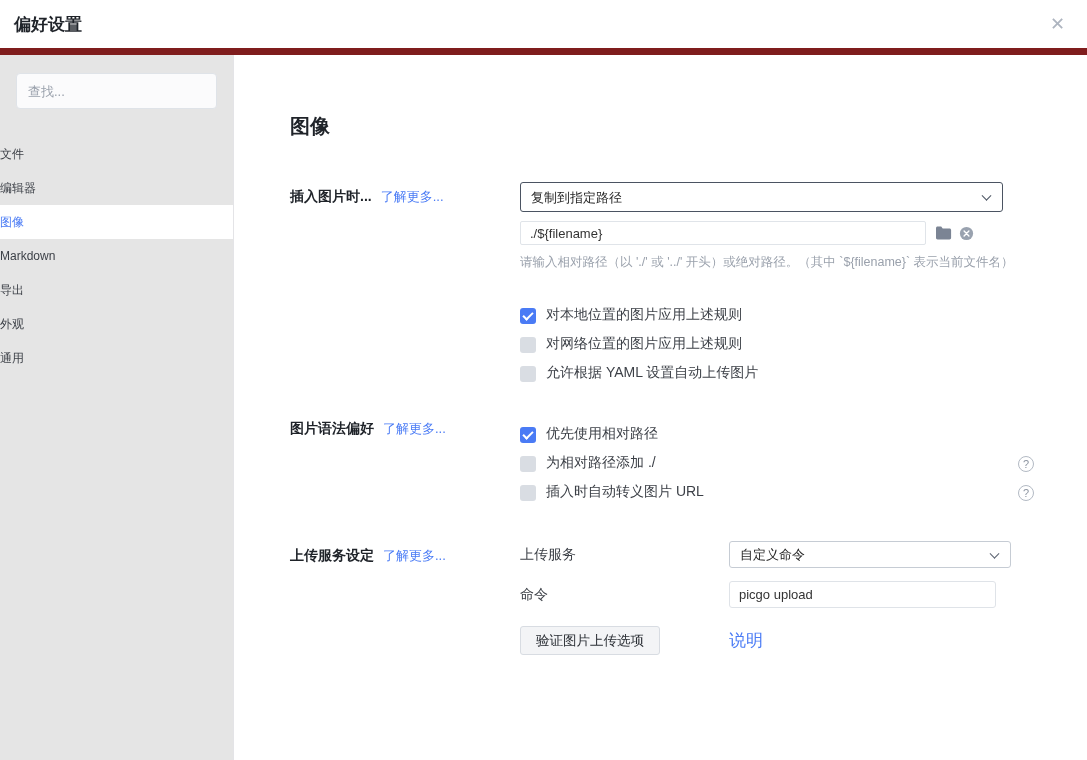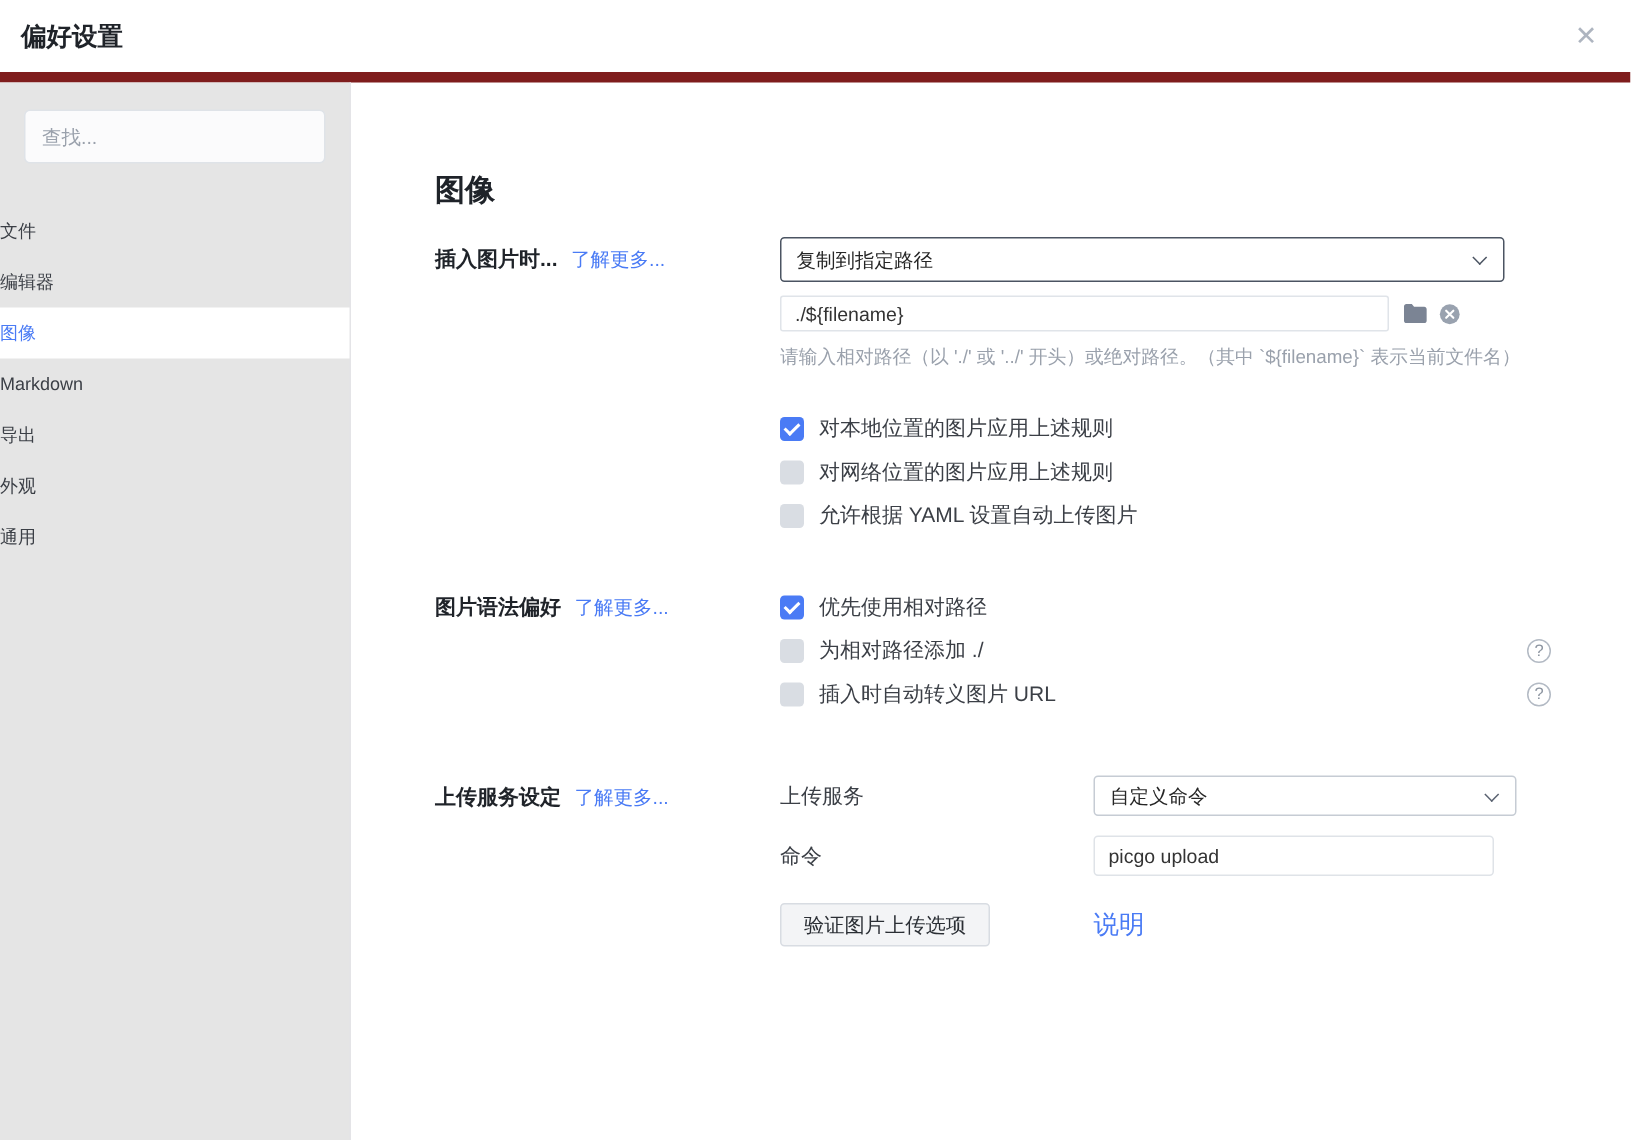--- a/index.html
+++ b/index.html
@@ -41,21 +41,21 @@
     height:34px; line-height:34px; font-size:12px;
     color:#3b3f46; cursor:pointer;
   }
   .nav-item.active { background:#fff; color:#4a7bf5; }
 
   
   .main { flex:1; padding-left:56px; padding-right:40px; overflow:hidden; }
   .page-title { font-size:20px; font-weight:bold; color:#1f2329; margin-top:58px; }
 
   .section { display:flex; }
-  .section-1 { margin-top:18px; }
+  .section-1 { margin-top:42px; }
   .section-2 { margin-top:32px; }
   .section-3 { margin-top:40px; }
   .section-label { width:230px; flex-shrink:0; padding-top:6px; font-size:14px; white-space:nowrap; }
   .section-label b { color:#1f2329; font-weight:bold; }
   .learn-more { color:#4a7bf5; font-size:13px; margin-left:9px; cursor:pointer; text-decoration:none; }
   .section-content { flex:1; min-width:0; }
 
   
   .select-wrap { position:relative; background:#fff; border-radius:3px; }
   .select-wrap.primary { width:483px; height:30px; border:1px solid #4b5462; }
@@ -80,21 +80,21 @@
     background:#fff;
   }
   .icon-btn { display:inline-flex; align-items:center; cursor:pointer; }
   .folder-btn { margin-left:9px; }
   .clear-btn { margin-left:7px; }
 
   .hint { margin-top:9px; font-size:12.5px; color:#9aa1ac; white-space:nowrap; }
 
   
   .checks { margin-top:24px; }
-  .check-row { display:flex; align-items:center; height:29px; font-size:14px; color:#3b3f46; cursor:pointer; }
+  .check-row { display:flex; align-items:flex-end; height:29px; font-size:14px; color:#3b3f46; cursor:pointer; }
   .check-row.with-help { width:514px; }
   .checkbox {
     width:16px; height:16px; border-radius:3px; background:#d9dde3;
     margin-right:10px; flex-shrink:0; display:block; cursor:pointer;
   }
   .checkbox.checked { background:#4a7bf5; }
   .checkbox.checked::after {
     content:""; display:block; width:8px; height:4px;
     border-left:2px solid #fff; border-bottom:2px solid #fff;
     transform:rotate(-45deg); margin:4px 0 0 3px;

